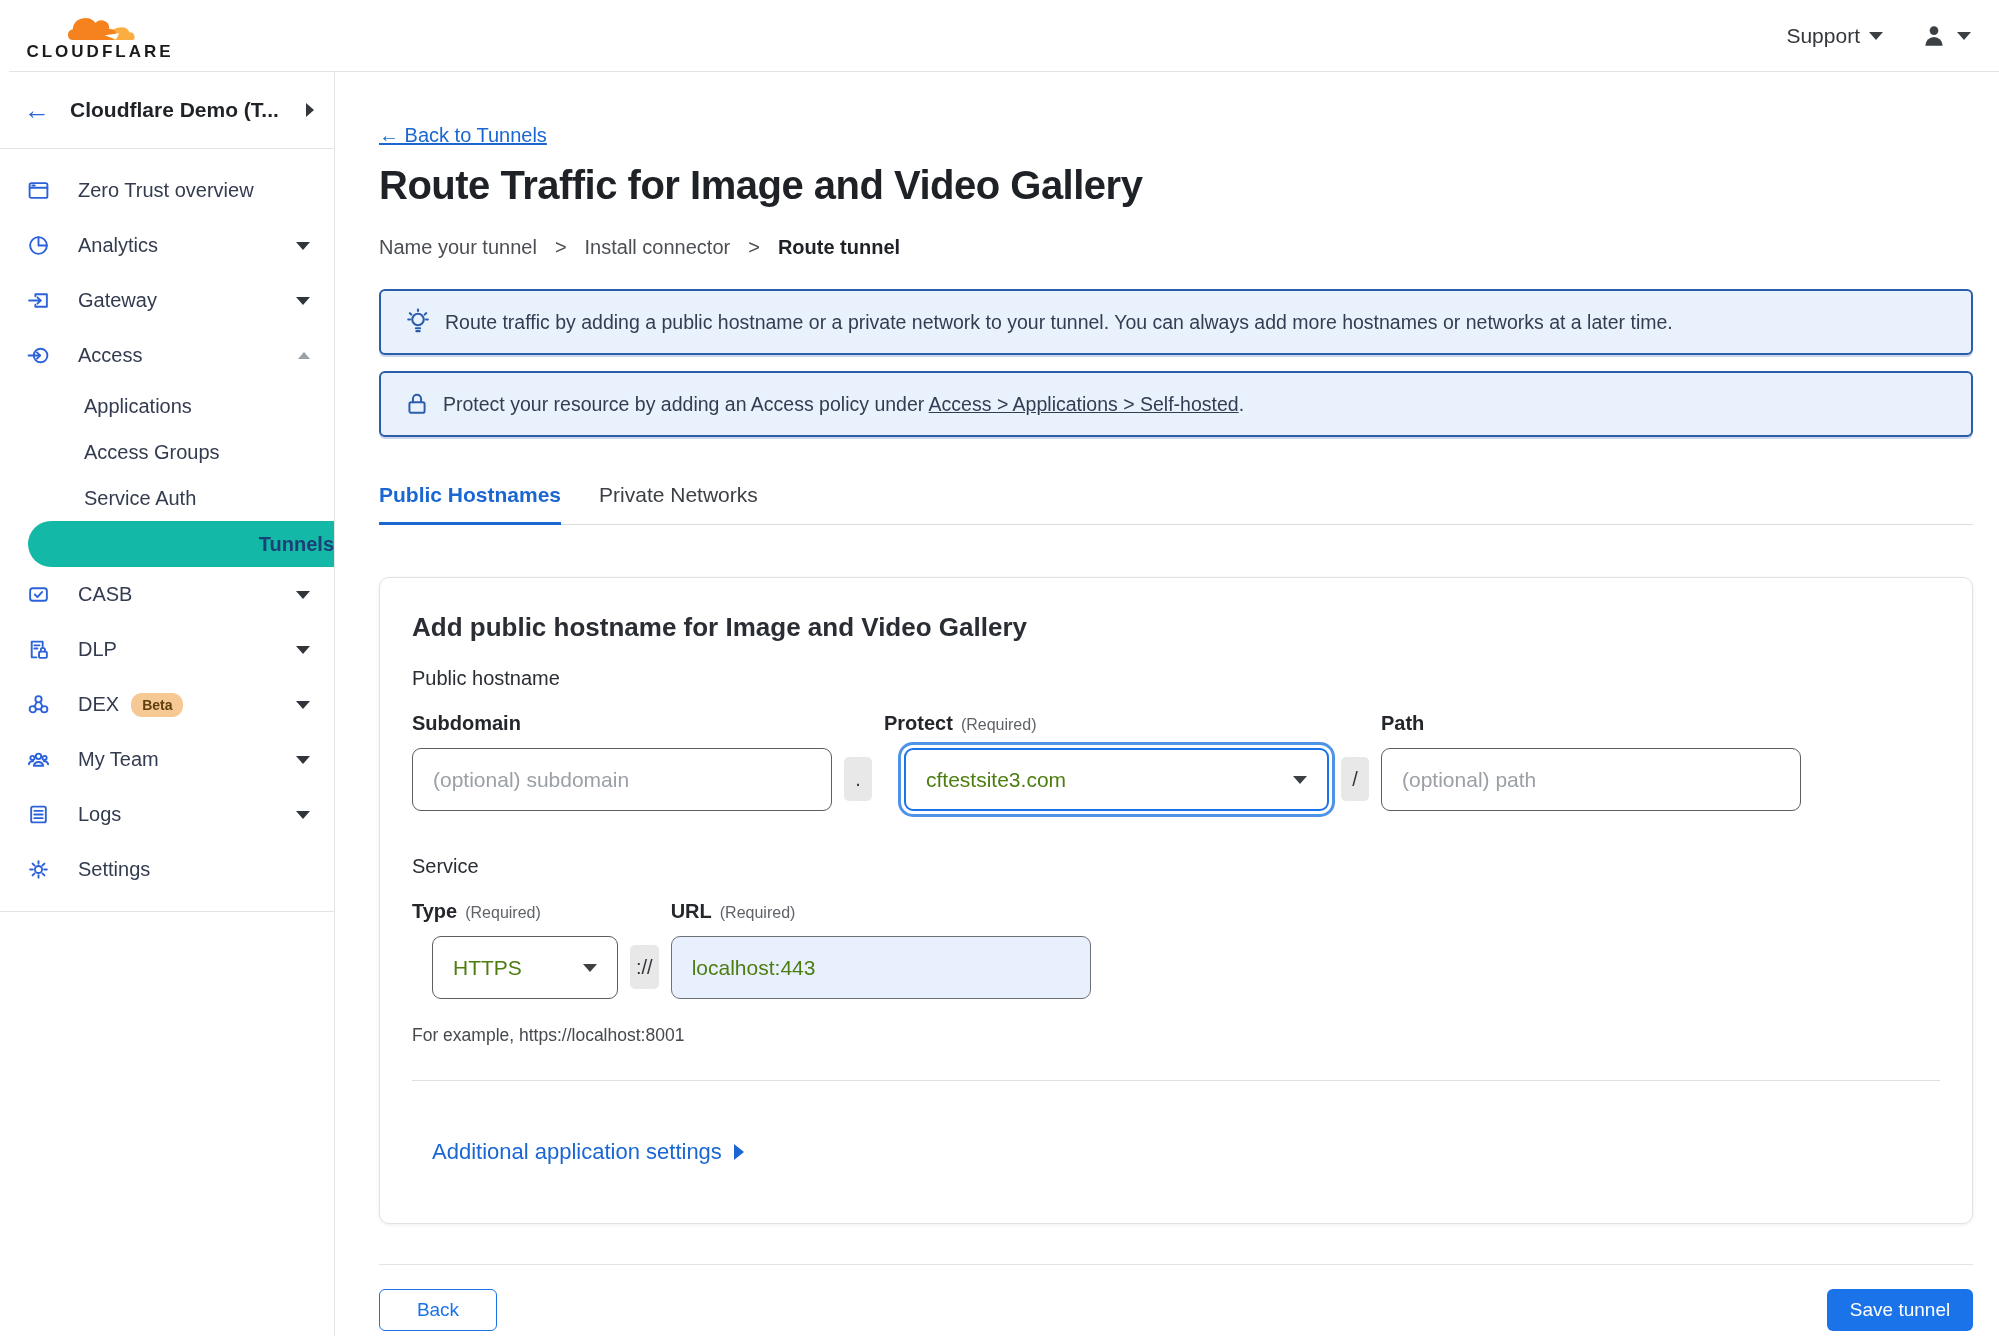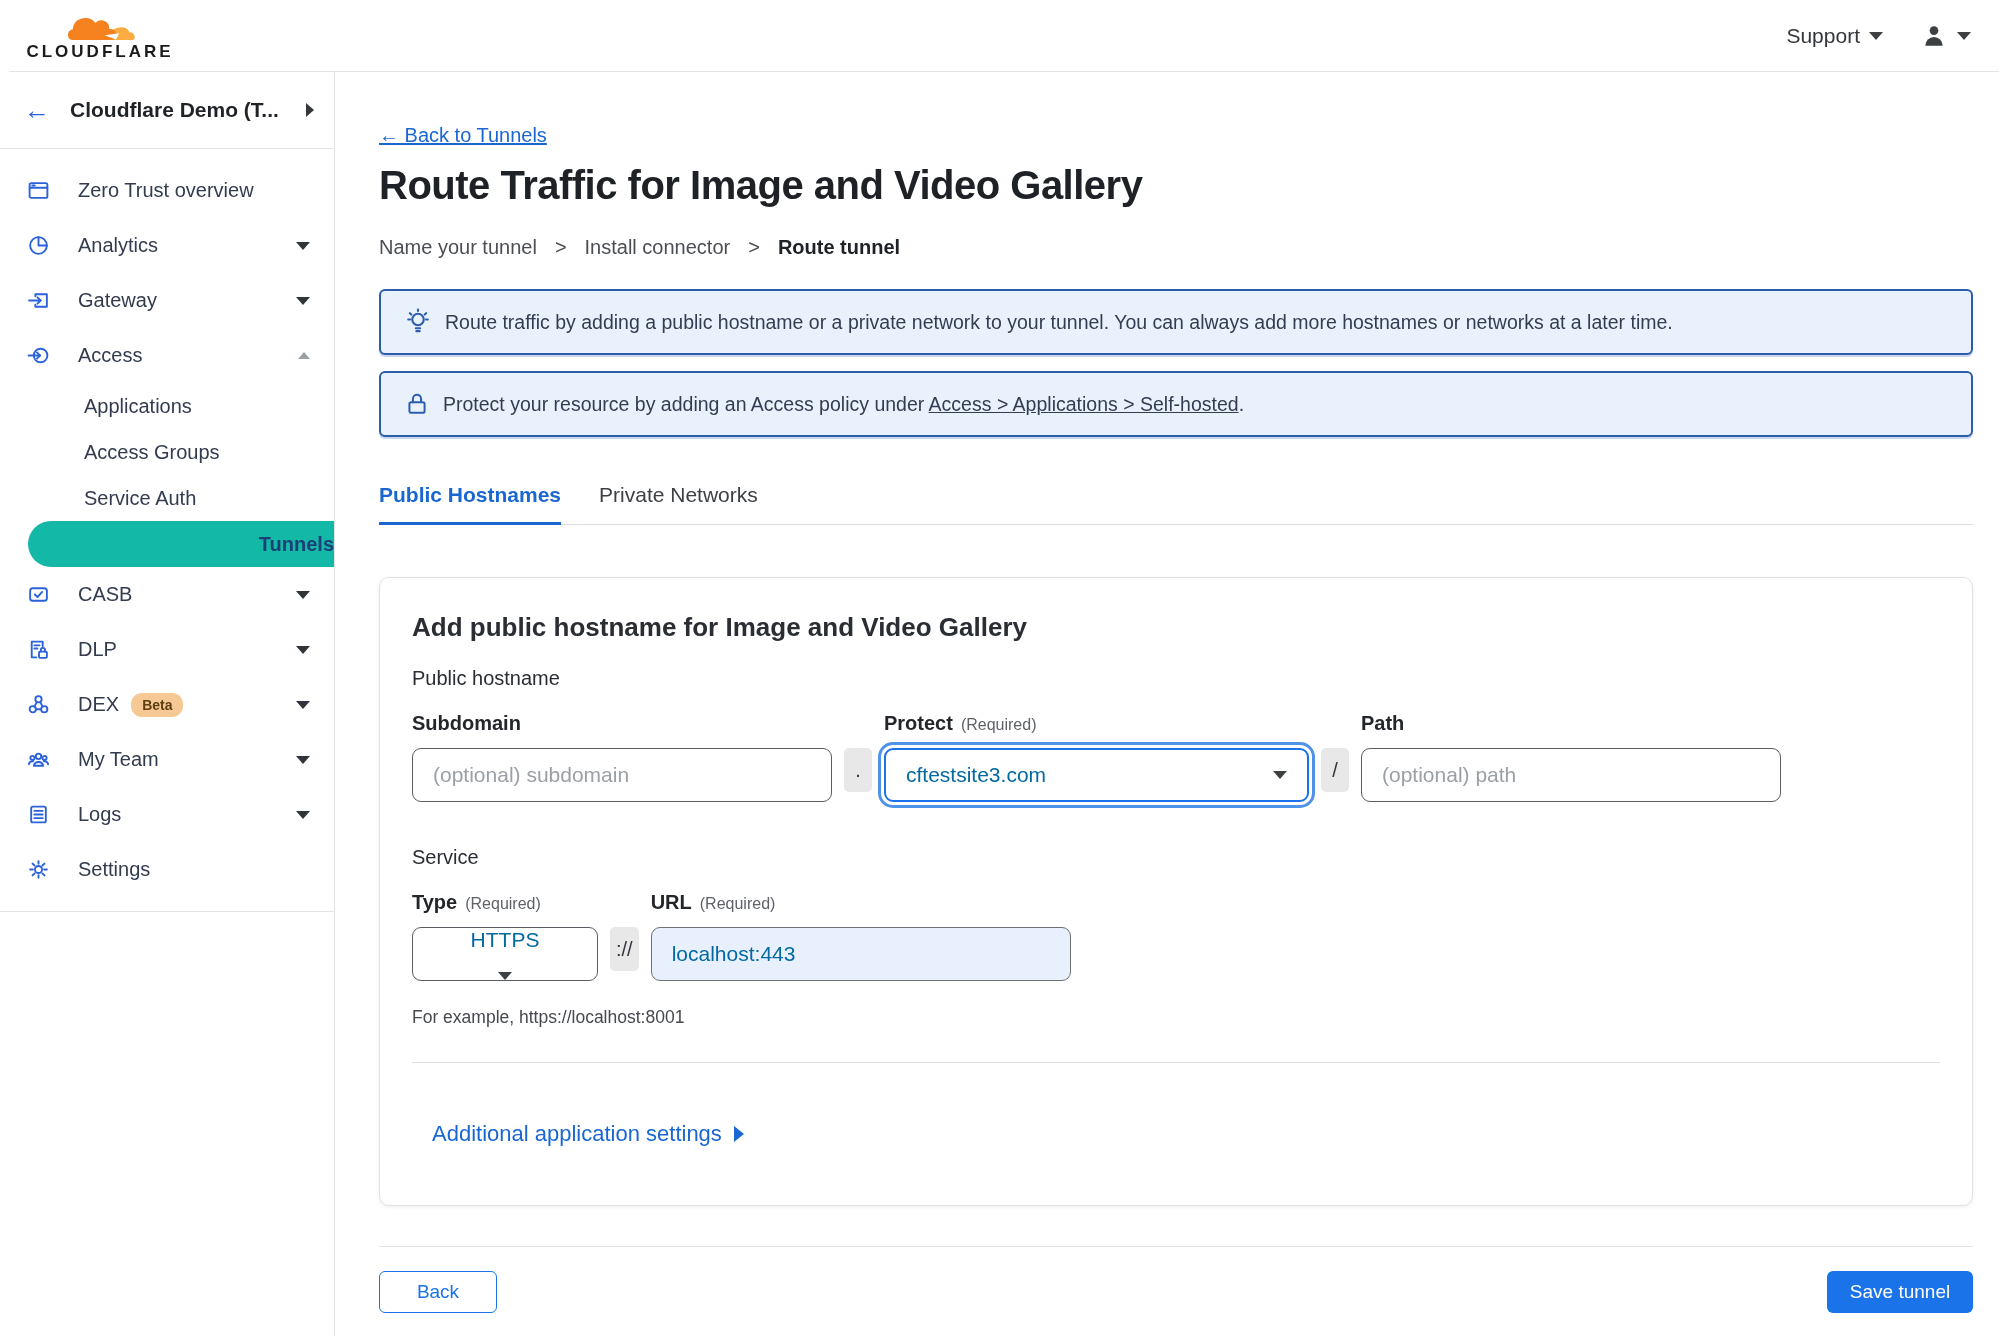--- a/index.html
+++ b/index.html
@@ -64,31 +64,31 @@
   .tab.active { color:#1a67d2; font-weight:600; border-bottom:3px solid #1a67d2; margin-bottom:-1px; }
 
   .card { margin-top:52px; background:#fff; border:1px solid #e2e2e2; border-radius:10px;
     box-shadow:0 1px 4px rgba(0,0,0,.07); padding:34px 32px 58px 32px; }
   .card-title { font-size:26px; font-weight:700; color:#2a2d33; }
   .section-label { margin-top:24px; font-size:20px; color:#2a2d33; }
   .field-row { display:flex; align-items:flex-end; margin-top:22px; }
   .field { display:flex; flex-direction:column; }
   .field-label { font-size:20px; font-weight:700; color:#23262b; margin-bottom:13px; }
   .req { font-weight:400; font-size:16px; color:#5f6368; margin-left:8px; }
-  .tin, .tselect { height:54px; border:1.5px solid #5a5d61; border-radius:9px; background:#fff;
-    font-size:21px; color:#0369a1; padding:0 20px; font-family:inherit; }
+  .tin, .tselect { height:63px; border:1.5px solid #5a5d61; border-radius:9px; background:#fff;
+    font-size:21px; color:#4d7c0f; padding:0 20px; font-family:inherit; }
   .tin { width:420px; }
   .tin::placeholder { color:#9aa0a6; }
-  .tselect { display:flex; align-items:center; justify-content:space-between; cursor:pointer; }
+  .tselect { display:flex; align-items:center; justify-content:space-between; cursor:pointer;margin-left:20px; }
   .sel-domain { width:425px; border:2px solid #1a73e8;
     box-shadow:0 0 0 3px #fff, 0 0 0 6px #4f93e8; }
   .sep-box { background:#e8e8e8; border-radius:5px; height:44px; min-width:28px; padding:0 6px;
     display:flex; align-items:center; justify-content:center; font-size:20px; color:#33363b;
     margin:0 12px 10px 12px; align-self:flex-end; }
-  .sel-type { width:186px;flex-direction:column; }
+  .sel-type { width:186px; }
   .url-input { width:420px; background:#e8f0fe; border-color:#6e7276; }
   .example { margin-top:26px; font-size:17.5px; color:#46494e; }
   .card-divider { border:none; border-top:1px solid #e0e0e0; margin-top:34px; }
   .addl { margin-top:58px; display:inline-flex; align-items:center; gap:12px; cursor:pointer;
     color:#1a67d2; font-size:22px; margin-left:20px; }
   .tri-right { width:0; height:0; border-top:8px solid transparent; border-bottom:8px solid transparent;
     border-left:10px solid #1a67d2; }
 
   .footer-divider { border:none; border-top:1px solid #e4e4e4; margin-top:40px; }
   .footer { display:flex; justify-content:space-between; align-items:center; margin-top:24px; }

